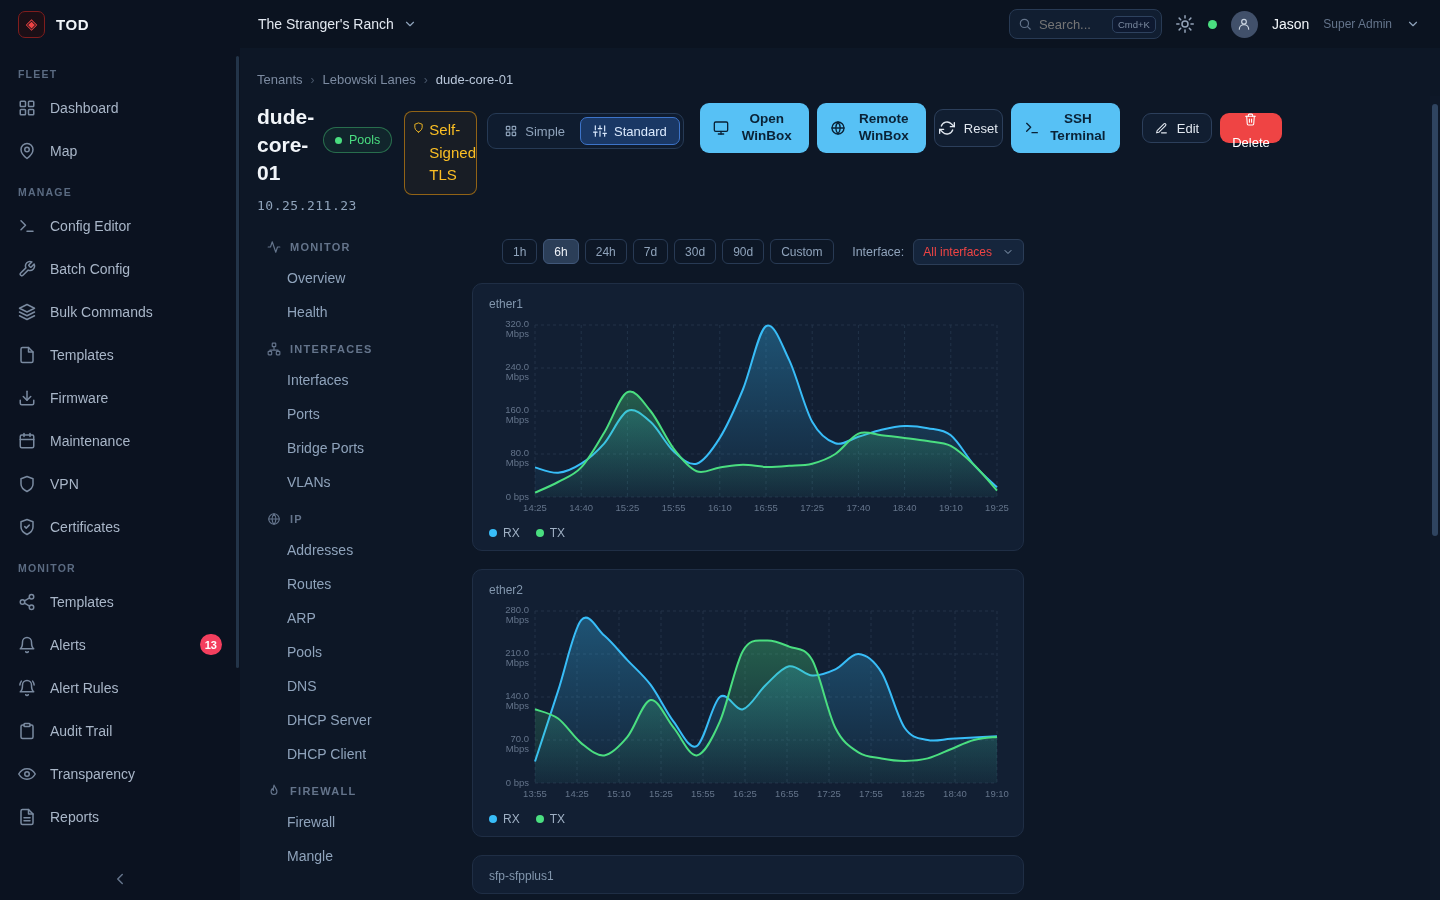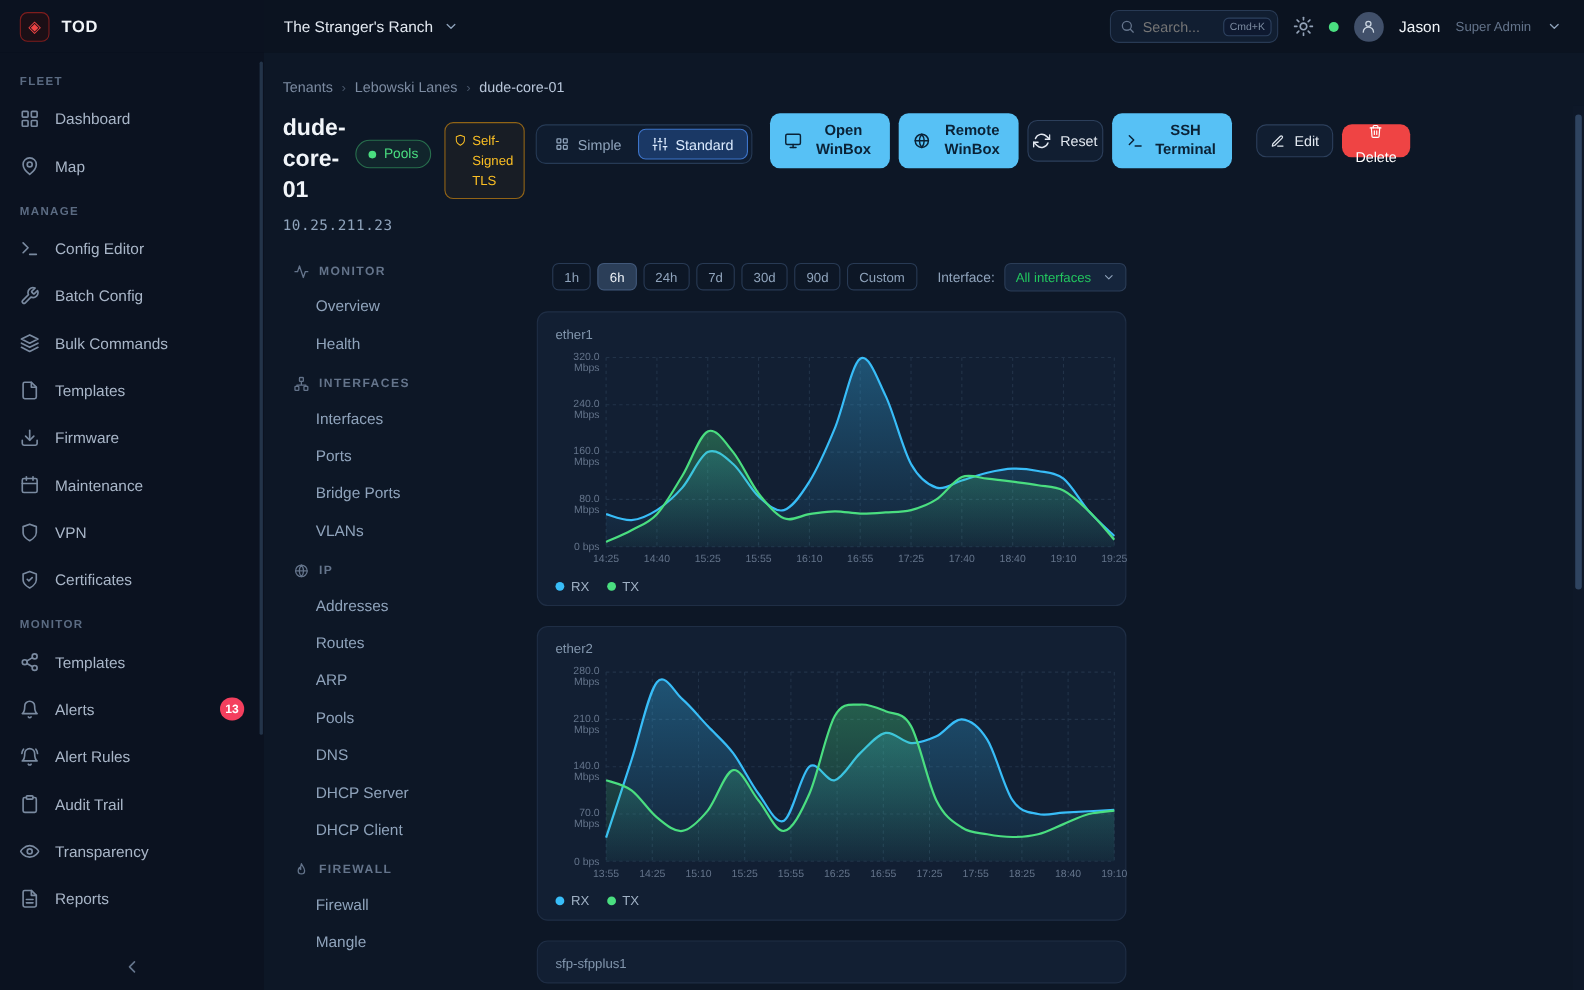--- a/index.html
+++ b/index.html
@@ -44,21 +44,21 @@
   .crumb:last-child { color:#b8c6d9; cursor:default; }
   .crumb-sep { color:#475569; font-size:12px; }
 
   
   .device-header { display:flex; margin-top:16px; align-items:flex-start; }
   .title-col { width:66px; flex:0 0 66px; }
   .device-title { font-size:21px; line-height:1.33; font-weight:700; color:#f1f5f9; }
   .device-ip { margin-top:11px; font-family:"DejaVu Sans Mono",monospace; font-size:13px; color:#8fa3bb; white-space:nowrap; letter-spacing:.5px; }
   .online-badge { margin-top:24px; display:inline-flex; align-items:center; gap:7px; height:26px; padding:0 11px; border-radius:13px; border:1px solid rgba(74,222,128,.4); background:rgba(74,222,128,.07); color:#4ade80; font-size:12.5px; flex:none; }
   .online-badge .dot { width:7px; height:7px; border-radius:50%; background:#4ade80; }
-  .tls-badge { margin:8px 0 0 12px; width:73px; flex:none; border:1px solid rgba(245,158,11,.55); background:rgba(245,158,11,.05); color:#fbbf24; border-radius:8px; padding:7px 8px; font-size:12px; line-height:1.5; display:flex; gap:5px; }
+  .tls-badge { margin:8px 0 0 12px; width:73px; flex:none; border:1px solid rgba(245,158,11,.55); background:rgba(245,158,11,.05); color:#fbbf24; border-radius:8px; padding:7px 8px; font-size:15px; line-height:1.5; display:flex; gap:5px; }
   .tls-badge .ic { width:11px; height:11px; margin-top:3px; }
   .mode-toggle { margin:10px 0 0 10px; display:flex; background:#0f1c2f; border:1px solid #263a55; border-radius:9px; padding:3px; gap:2px; flex:none; }
   .mode-opt { display:flex; align-items:center; gap:7px; height:28px; padding:0 12px; border-radius:7px; font-size:13px; color:#8fa3bb; cursor:pointer; border:1px solid transparent; white-space:nowrap; }
   .mode-opt .ic { width:14px; height:14px; }
   .mode-opt.active { background:rgba(56,130,246,.28); border-color:#3d74c9; color:#dbeafe; }
 
   .actions-row { margin-left:16px; display:flex; align-items:flex-start; gap:8px; }
   .btn { display:flex; align-items:center; gap:9px; border-radius:9px; font-family:inherit; cursor:pointer; border:none; }
   .btn .ic { width:16px; height:16px; }
   .btn-primary { background:#57c1f5; color:#0a2236; height:50px; padding:0 13px; font-size:13.5px; font-weight:600; }
@@ -77,24 +77,24 @@
   .dn-header .ic { width:14px; height:14px; }
   .dn-item { height:34px; display:flex; align-items:center; padding-left:30px; font-size:14px; color:#8fa3bb; border-radius:6px; cursor:pointer; }
   .dn-item.active { background:#15314b; color:#38bdf8; }
 
   .charts-col { margin-left:25px; width:552px; }
   .controls-row { display:flex; align-items:center; margin-top:12px;padding-left:30px; }
   .time-btn { height:25px; padding:0 10px; border:1px solid #283a54; border-radius:6px; background:transparent; color:#8fa3bb; font-size:12px; margin-right:6px; cursor:pointer; font-family:inherit; }
   .time-btn.active { background:#2b3e58; border-color:#41587a; color:#eef2f7; }
   .iface { margin-left:auto; display:flex; align-items:center; gap:9px; }
   .iface-label { color:#8fa3bb; font-size:12.5px; }
-  .iface-select { height:26px; background:#15253c; border:1px solid #2b3d57; border-radius:6px; color:#22c55e; font-size:12px; display:flex; align-items:center; gap:10px; padding:0 9px; cursor:pointer; }
+  .iface-select { height:26px; background:#15253c; border:1px solid #2b3d57; border-radius:6px; color:#ef4444; font-size:12px; display:flex; align-items:center; gap:10px; padding:0 9px; cursor:pointer; }
   .iface-select .ic { width:12px; height:12px; color:#8fa3bb; }
 
-  .chart-card { background:#121f33; border:1px solid #1f2e45; border-radius:10px; padding:13px 16px 10px; margin-top:18px;margin-left:16px; }
+  .chart-card { background:#121f33; border:1px solid #1f2e45; border-radius:10px; padding:13px 16px 10px; margin-top:18px; }
   .chart-title { font-size:12px; color:#8296ad; }
   .legend { display:flex; gap:16px; margin-top:3px; }
   .legend-item { display:flex; align-items:center; gap:6px; font-size:12px; color:#9fb0c4; }
   .legend-dot { width:8px; height:8px; border-radius:50%; display:inline-block; }
 
   
   .page-scrollbar { position:absolute; right:0; top:48px; bottom:0; width:10px; background:#0e1828; z-index:5; }
   .page-scroll-thumb { position:absolute; top:8px; right:2px; width:6px; height:432px; background:#2f4460; border-radius:3px; }
 </style>
 </head>

